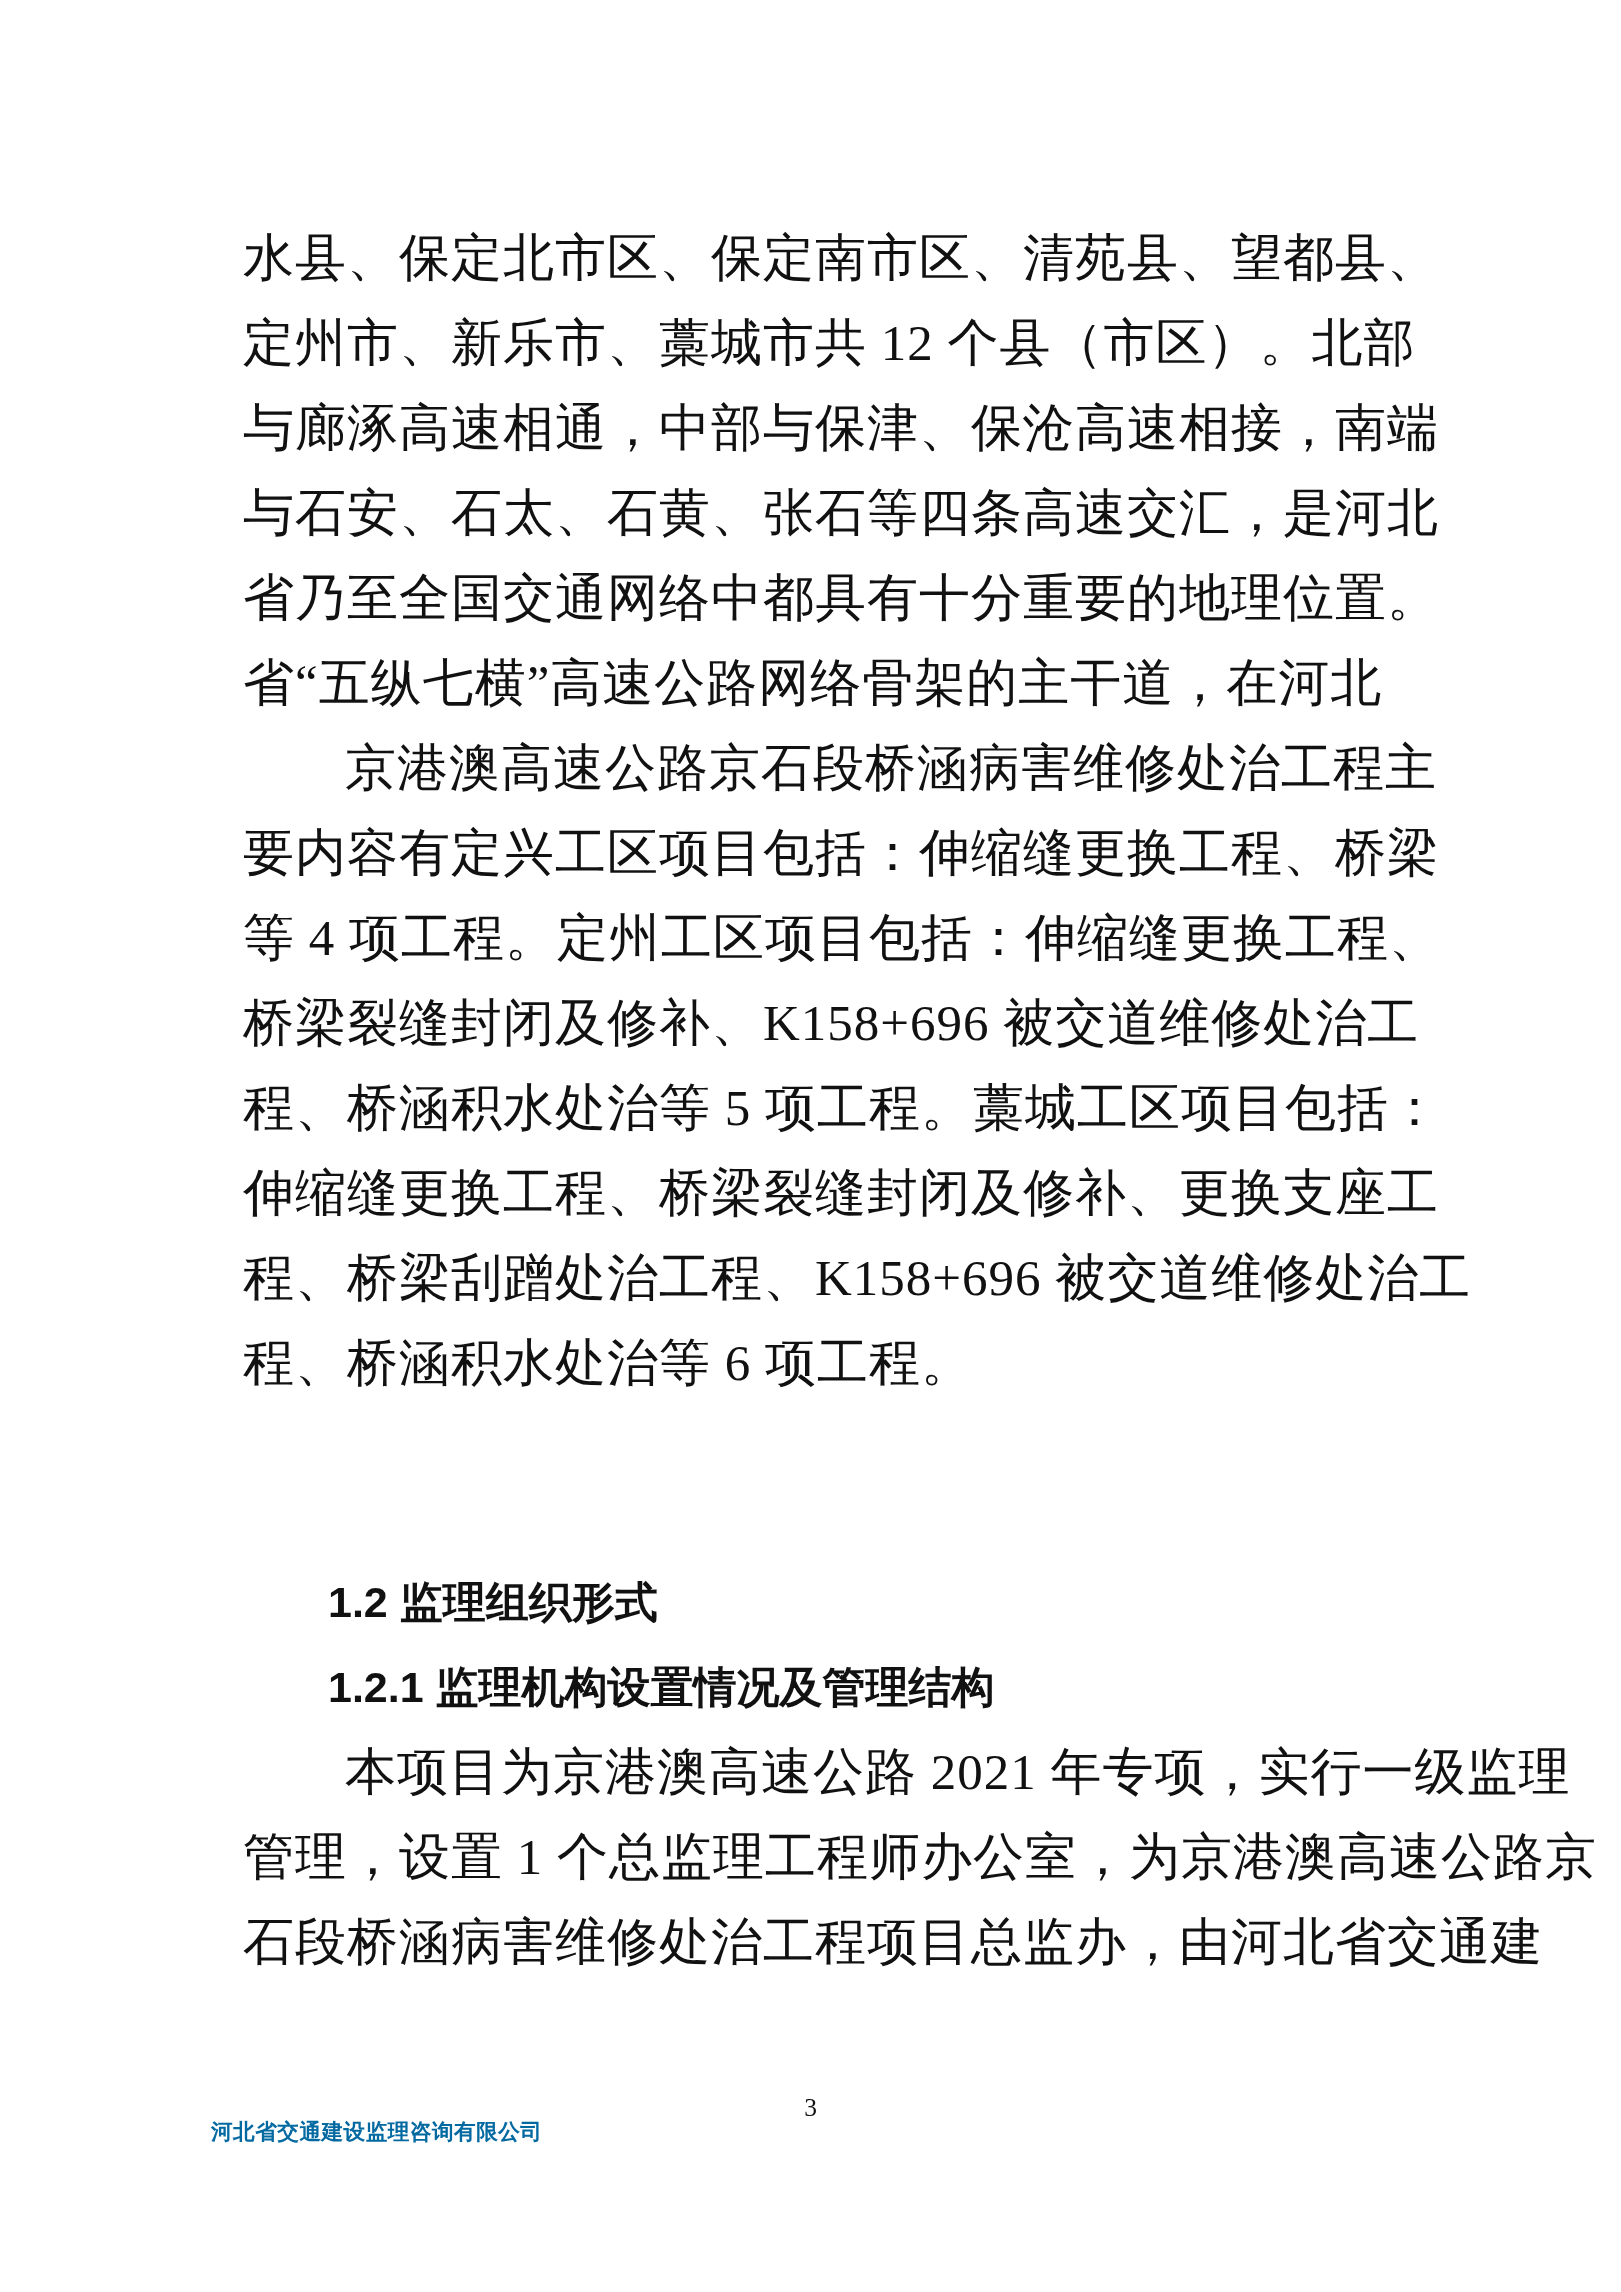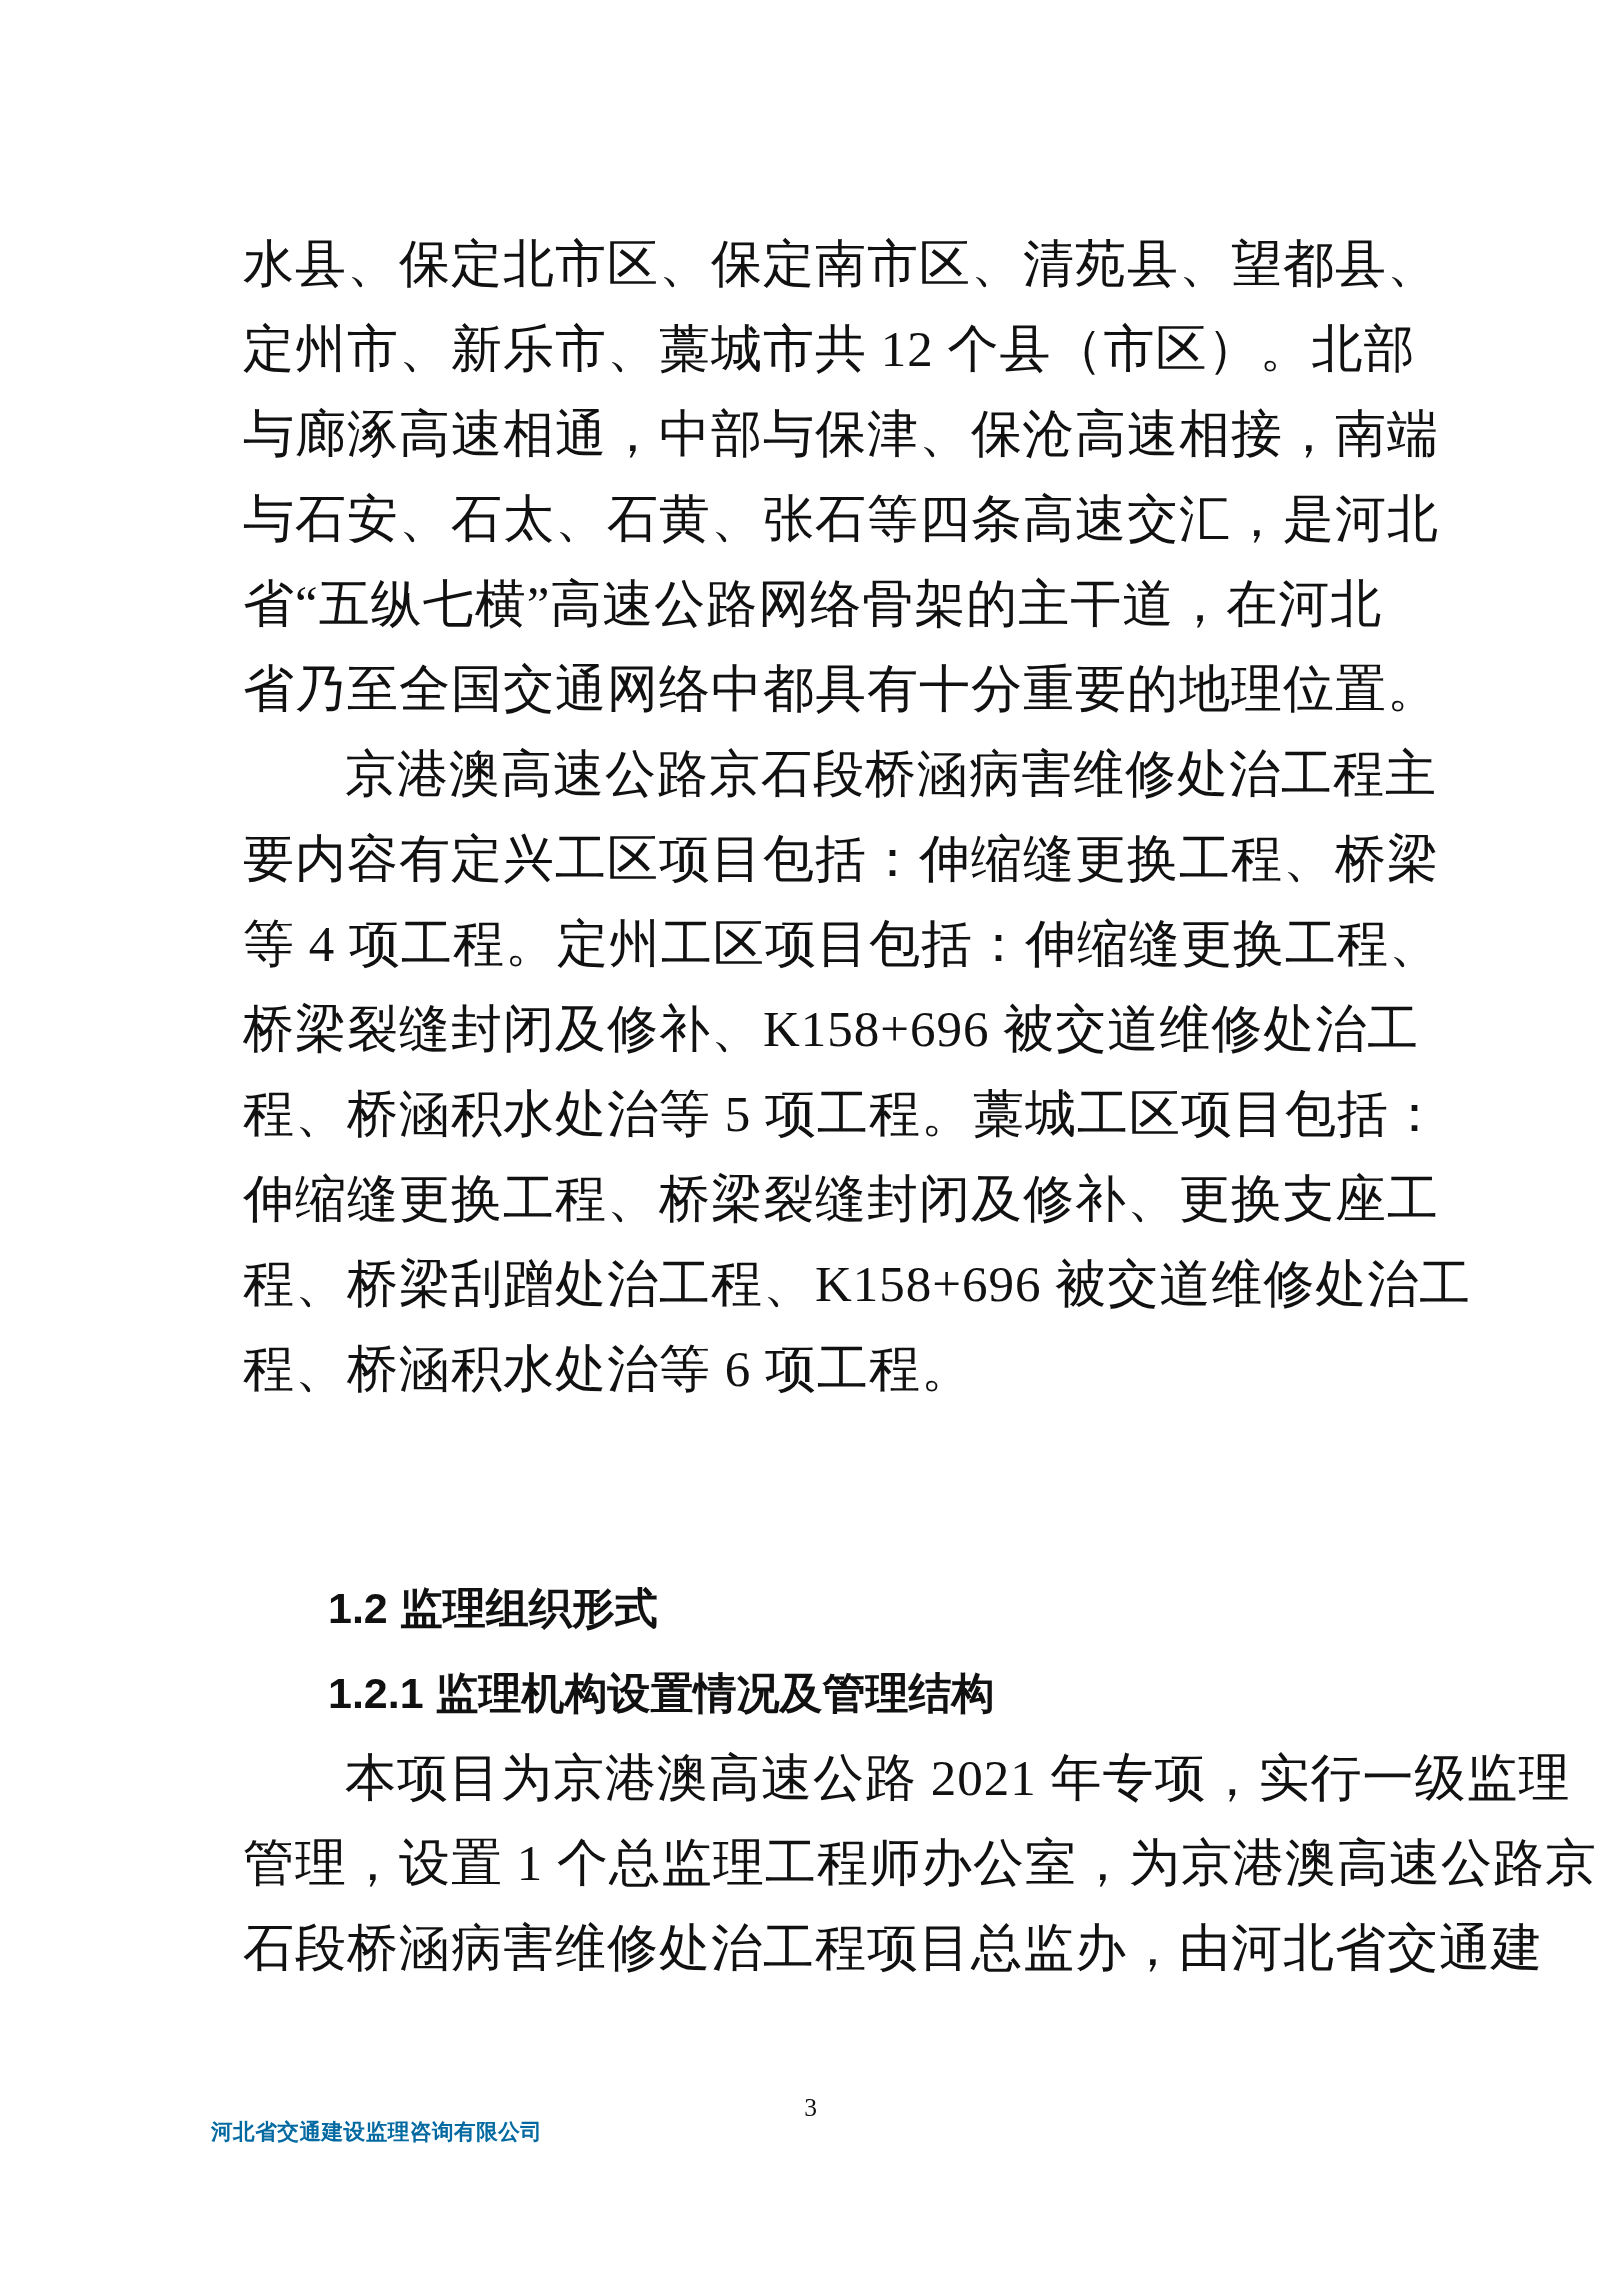--- a/index.html
+++ b/index.html
@@ -12,21 +12,21 @@
     width: 1621px;
     height: 2293px;
     background: #ffffff;
     overflow: hidden;
     font-family: "Liberation Serif", "DejaVu Serif", serif;
     color: #111111;
   }
   .content {
     position: absolute;
     left: 243px;
-    top: 222px;
+    top: 216px;
     width: 1137px;
   }
   .line {
     height: 85px;
     line-height: 85px;
     font-size: 51px;
     letter-spacing: 1px;
     white-space: nowrap;
     text-align: justify;
     text-align-last: justify;
@@ -80,22 +80,22 @@
 
 <div class="page">
 
   <div class="content">
 
     <div>
       <div class="line">水县、保定北市区、保定南市区、清苑县、望都县、</div>
       <div class="line">定州市、新乐市、藁城市共 12 个县（市区）。北部</div>
       <div class="line">与廊涿高速相通，中部与保津、保沧高速相接，南端</div>
       <div class="line">与石安、石太、石黄、张石等四条高速交汇，是河北</div>
+      <div class="line">省乃至全国交通网络中都具有十分重要的地理位置。</div>
       <div class="line">省“五纵七横”高速公路网络骨架的主干道，在河北</div>
-      <div class="line">省乃至全国交通网络中都具有十分重要的地理位置。</div>
     </div>
 
     <div>
       <div class="line indent">京港澳高速公路京石段桥涵病害维修处治工程主</div>
       <div class="line">要内容有定兴工区项目包括：伸缩缝更换工程、桥梁</div>
       <div class="line">等 4 项工程。定州工区项目包括：伸缩缝更换工程、</div>
       <div class="line">桥梁裂缝封闭及修补、K158+696 被交道维修处治工</div>
       <div class="line">程、桥涵积水处治等 5 项工程。藁城工区项目包括：</div>
       <div class="line">伸缩缝更换工程、桥梁裂缝封闭及修补、更换支座工</div>
       <div class="line">程、桥梁刮蹭处治工程、K158+696 被交道维修处治工</div>

